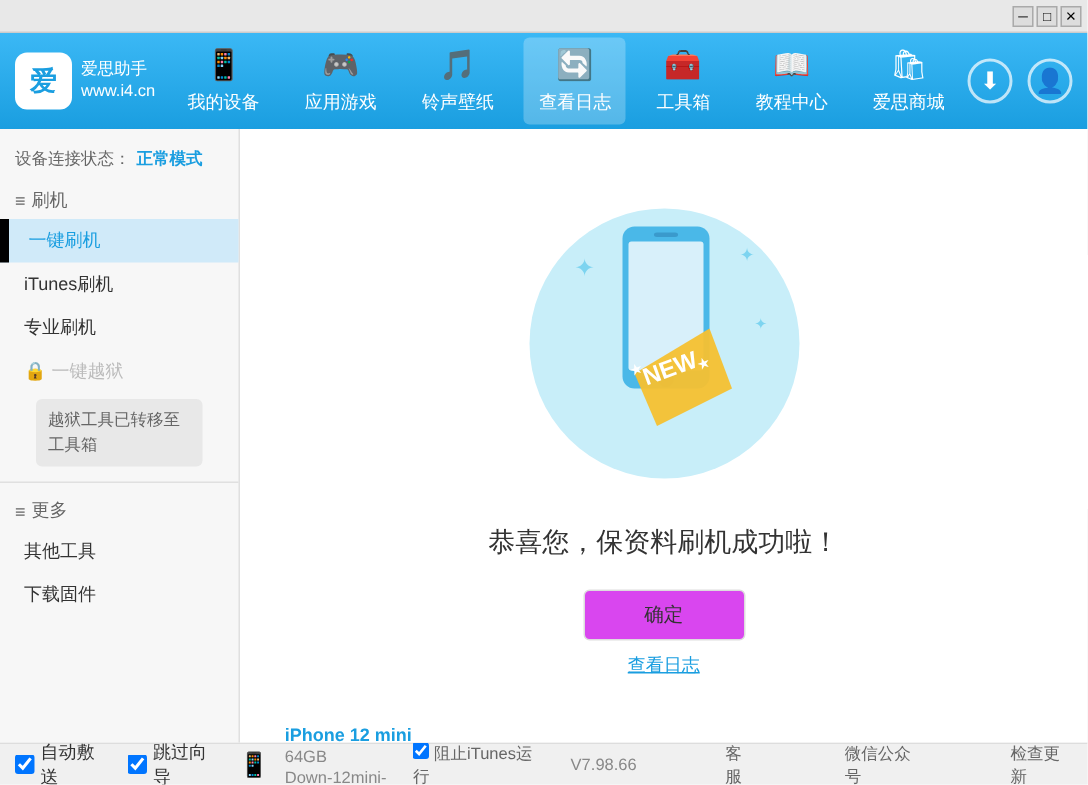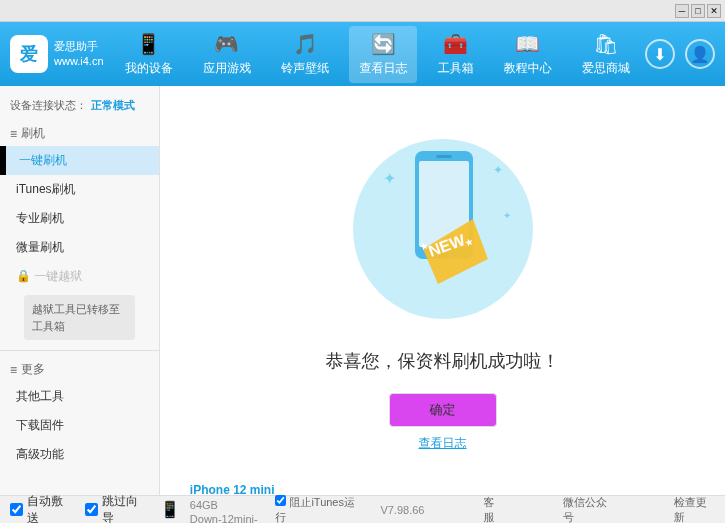--- a/index.html
+++ b/index.html
@@ -295,23 +295,20 @@
     </div>
     <div class="sidebar-item active">
       <span>一键刷机</span>
     </div>
     <div class="sidebar-item">
       <span>iTunes刷机</span>
     </div>
     <div class="sidebar-item">
       <span>专业刷机</span>
     </div>
-    <div class="sidebar-item">
-      <span>微量刷机</span>
-    </div>
 
     <div class="sidebar-item disabled">
       <span>🔒</span>
       <span>一键越狱</span>
     </div>
 
     <div class="jailbreak-notice">
       <span>越狱工具已转移至<br>工具箱</span>
     </div>
 
@@ -319,23 +316,20 @@
 
     <div class="sidebar-section-title">
       <span>≡</span>
       <span>更多</span>
     </div>
     <div class="sidebar-item">
       <span>其他工具</span>
     </div>
     <div class="sidebar-item">
       <span>下载固件</span>
-    </div>
-    <div class="sidebar-item">
-      <span>高级功能</span>
     </div>
   </div>
 
   <div class="content">
 
     <div class="phone-illustration">
       <div class="phone-bg-circle"></div>
 
       <svg width="200" height="200" style="position:absolute;top:0;left:0;">
 

